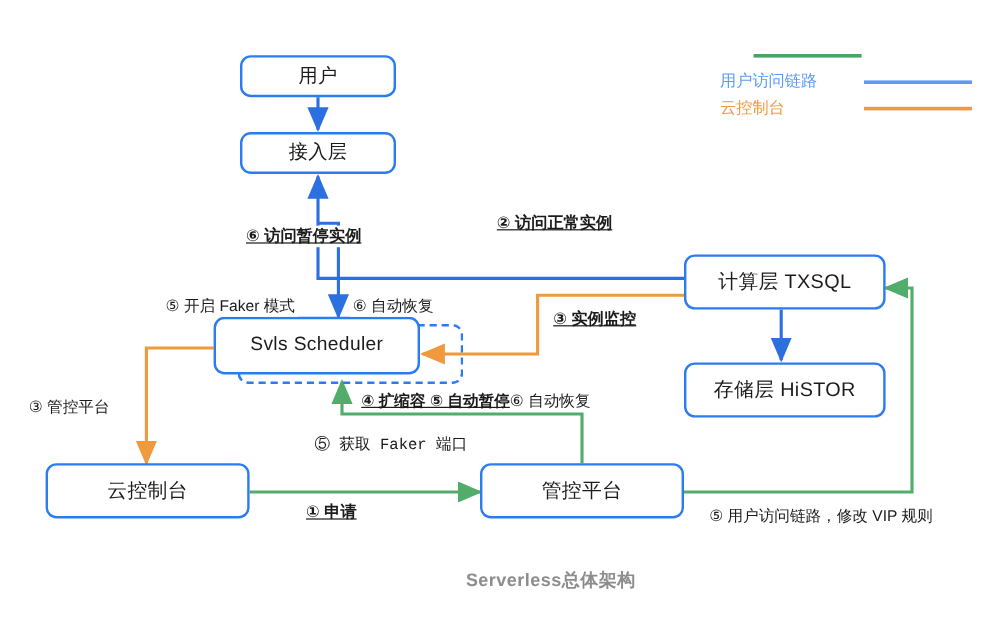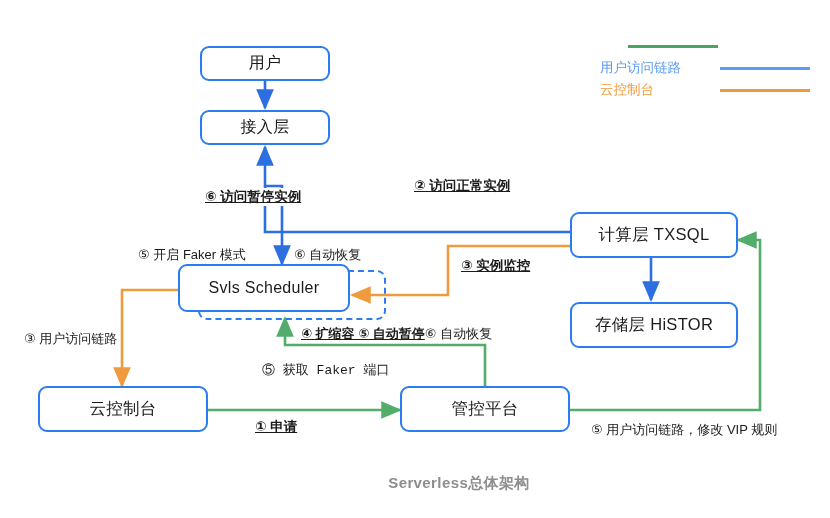--- a/index.html
+++ b/index.html
@@ -109,21 +109,21 @@
   <div class="lbl strong" style="left:412px;top:157px;margin-top:20px;">② 访问正常实例</div>
 
   <div class="lbl strong" style="left:188px;top:188px;margin-left:15px;">⑥ 访问暂停实例</div>
 
   <div class="lbl plain" style="left:136px;top:246px;">⑤ 开启 Faker 模式</div>
 
   <div class="lbl plain" style="left:292px;top:246px;">⑥ 自动恢复</div>
 
   <div class="lbl strong" style="left:459px;top:257px;">③ 实例监控</div>
 
-  <div class="lbl plain" style="left:22px;top:330px;">③ 用户访问链路</div>
+  <div class="lbl plain" style="left:22px;top:330px;">③ 管控平台</div>
 
   <div class="lbl" style="left:299px;top:325px;">
     <span class="seg-b">④ 扩缩容 ⑤ 自动暂停</span><span class="seg-n">⑥ 自动恢复</span>
   </div>
 
   <div class="lbl plain" style="left:260px;top:361px;font-family:Liberation Mono, monospace;">⑤ 获取 Faker 端口</div>
 
   <div class="lbl strong" style="left:253px;top:418px;">① 申请</div>
 
   <div class="lbl plain" style="left:589px;top:421px;">⑤ 用户访问链路，修改 VIP 规则</div>

